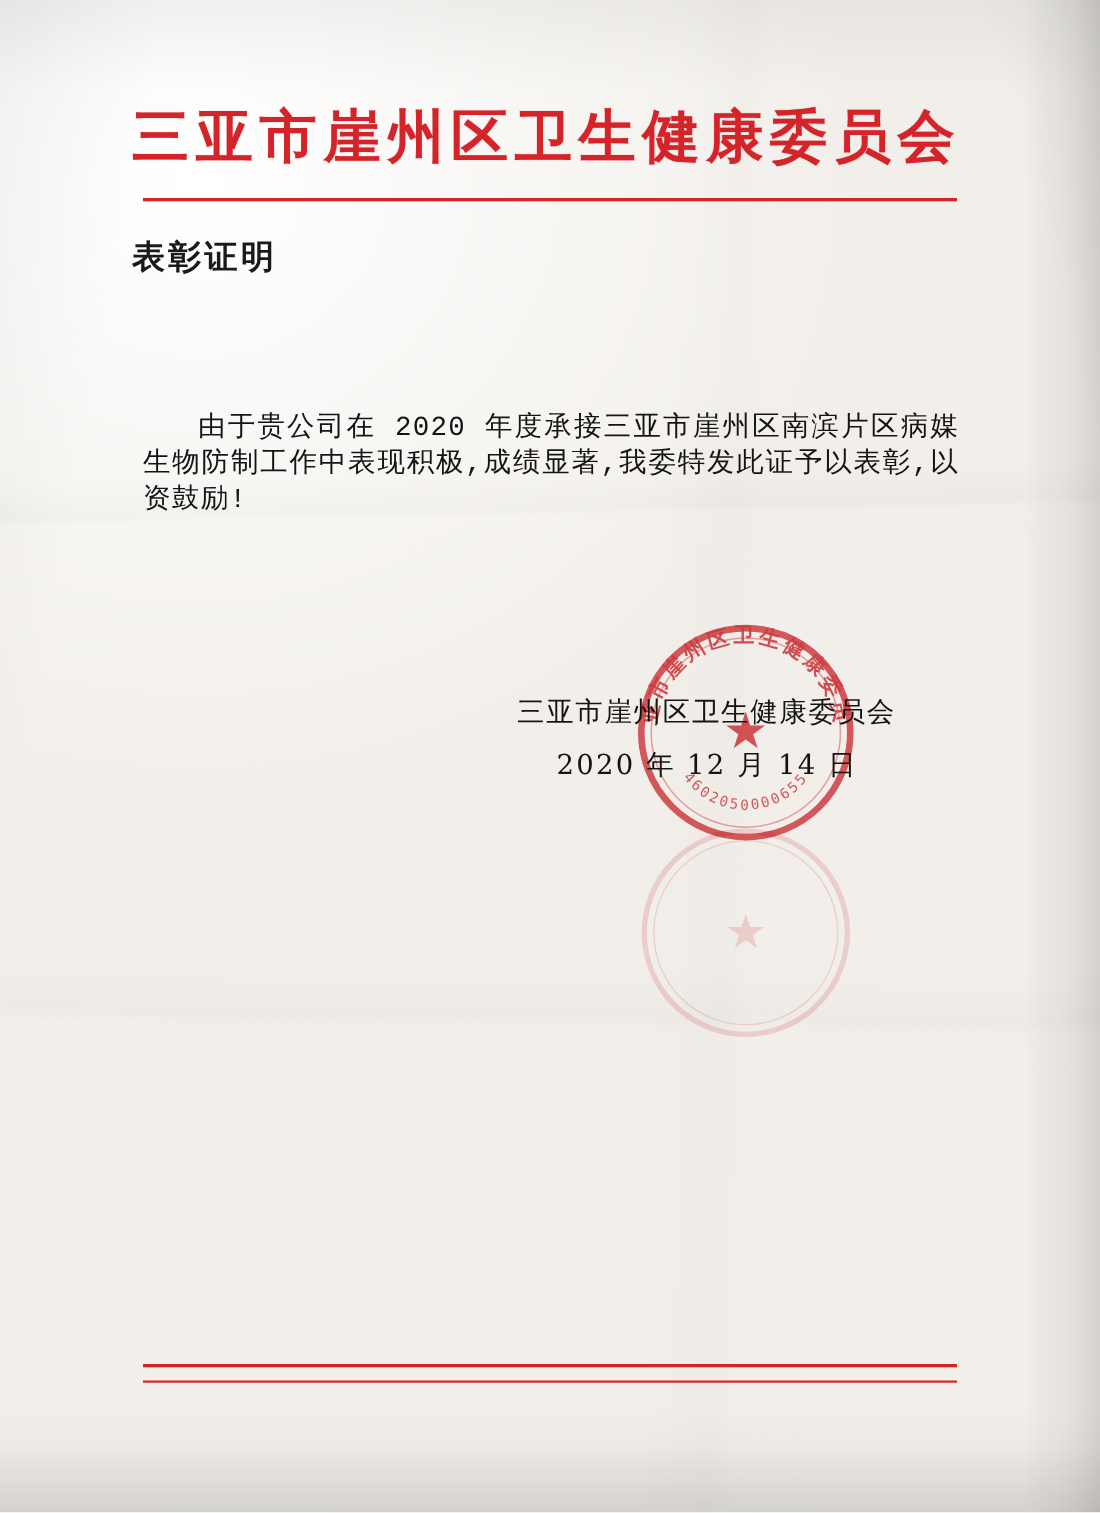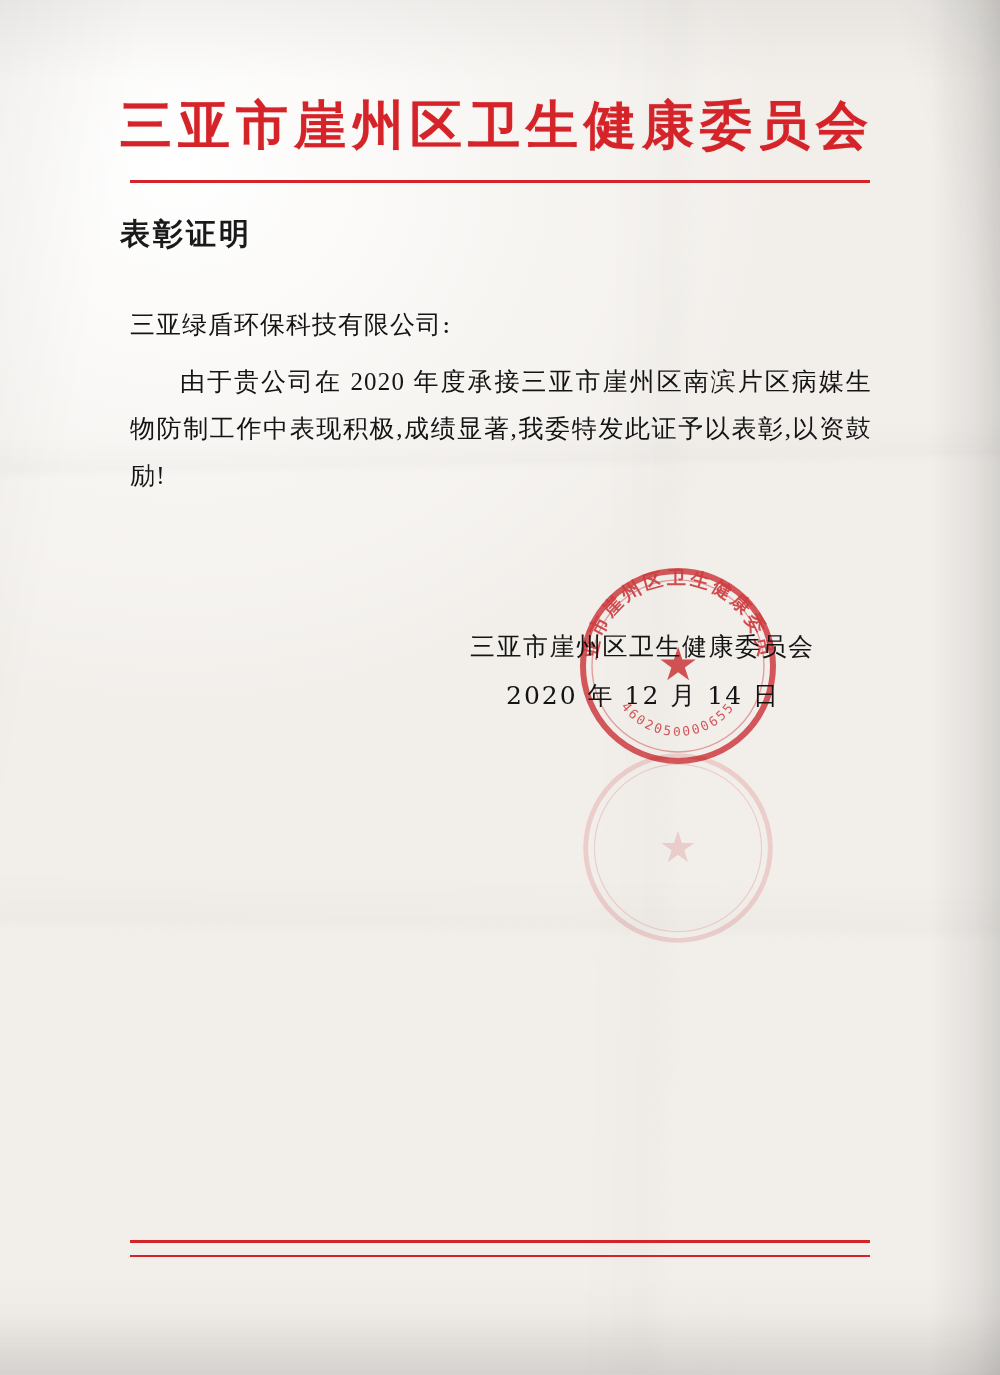--- a/index.html
+++ b/index.html
@@ -122,26 +122,26 @@
     top: 308px;
     font-family: "DejaVu Serif", "Liberation Serif", serif;
     font-size: 25px;
     color: #141414;
     letter-spacing: 1px;
   }
 
   .body-text {
     position: absolute;
     left: 130px;
-    top: 358px;
+    top: 372px;
     width: 742px;
-    font-family: Liberation Serif, serif;
+    font-family: Liberation Mono, monospace;
     font-size: 25px;
     color: #141414;
-    line-height: 47px;
+    line-height: 33px;
     text-indent: 50px;
     letter-spacing: 1.2px;
     text-align: justify;
   }
 
   
   .signature {
     position: absolute;
     left: 470px;
     top: 630px;
@@ -210,21 +210,20 @@
   <div class="crease crease-3"></div>
 
   <div class="content">
 
     <div class="letterhead-title">三亚市崖州区卫生健康委员会</div>
 
     <div class="rule rule-top-thick"></div>
 
     <div class="doc-subtitle">表彰证明</div>
 
-    <div class="recipient">三亚绿盾环保科技有限公司:</div>
 
     <div class="body-text">由于贵公司在 2020 年度承接三亚市崖州区南滨片区病媒生物防制工作中表现积极,成绩显著,我委特发此证予以表彰,以资鼓励!</div>
 
     <svg class="seal" viewBox="0 0 212 212" xmlns="http://www.w3.org/2000/svg">
       <defs>
         <path id="sealTopArc" d="M 24,106 A 82,82 0 0 1 188,106"></path>
         <path id="sealBotArc" d="M 36,106 A 70,70 0 0 0 176,106"></path>
       </defs>
       <circle cx="106" cy="106" r="95" fill="none" stroke="#d4242a" stroke-width="6" opacity="0.85"></circle>
       <circle cx="106" cy="106" r="86" fill="none" stroke="#d4242a" stroke-width="1.4" opacity="0.45"></circle>

